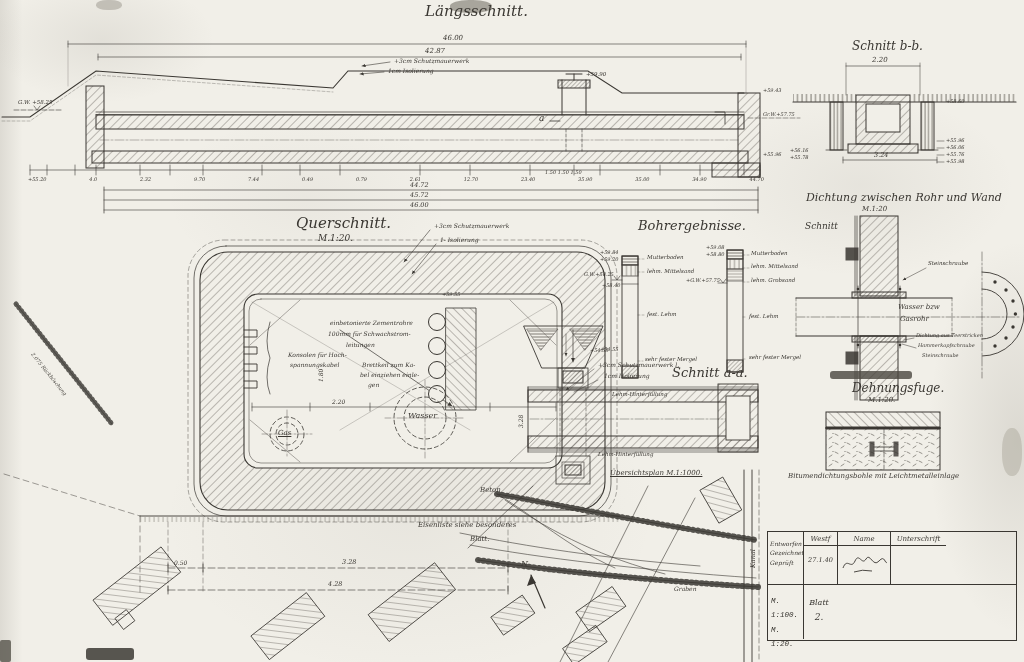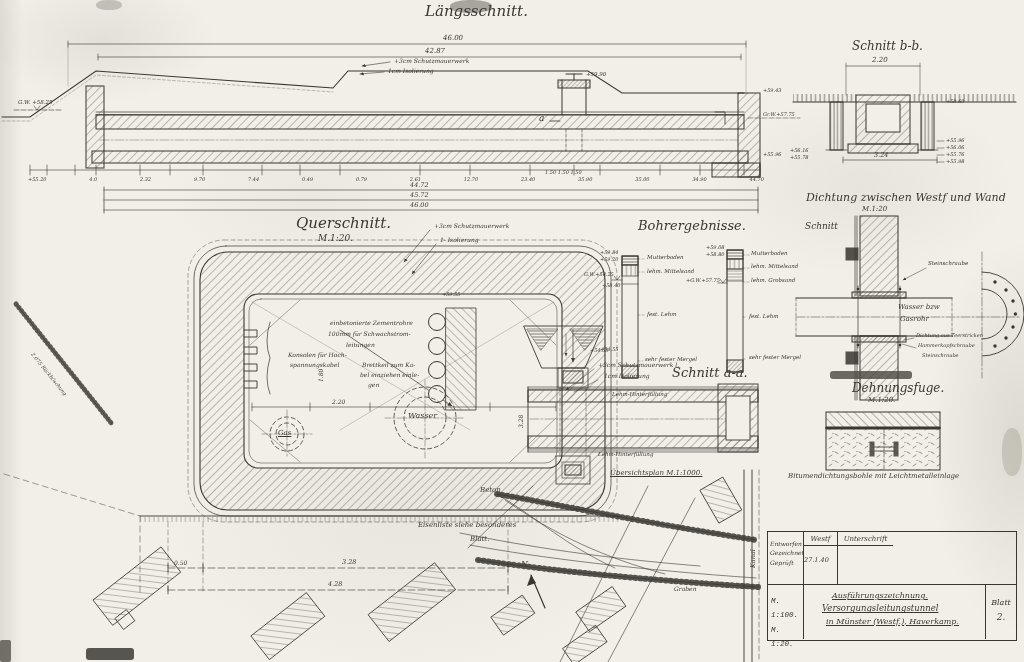--- a/index.html
+++ b/index.html
@@ -32,21 +32,21 @@
   .tb .row2{display:flex;height:53.5px;}
   .tb .cell{border-right:1.2px solid #3a3732;position:relative;font-style:italic;}
   .tb .cell:last-child{border-right:none;}
   .tb .hdr{height:14px;border-bottom:1.1px solid #3a3732;font-size:7px;text-align:center;padding-top:3px;font-style:italic;}
   .tb .stub{width:36px;font-size:6px;padding:7px 0 0 2px;line-height:1.55;}
   .tb .datum{width:34px;} .tb .name{width:53px;} .tb .unters{width:55px;}
   .tb .comp{width:70px;font-size:7px;text-align:center;padding-top:6px;line-height:1.5;}
   .tb .scales{width:36px;font-size:7.5px;padding:9px 0 0 3px;line-height:1.9;font-family:Liberation Mono, monospace;}
   .tb .doctitle{width:182px;padding:5px 0 0 28px;font-size:8px;line-height:1.55;}
   .tb .blatt{width:30px;text-align:center;font-size:8px;padding-top:12px;line-height:1.6;}
-  .tb .val{font-size:6.5px;text-align:left;padding-top:10px;}
+  .tb .val{font-size:6.5px;text-align:center;padding-top:10px;}
 </style>
 </head>
 <body>
 
 <div class="sheet">
 
   <svg class="linework" width="1024" height="662" viewBox="0 0 1024 662" stroke="#3a3732" fill="none" stroke-width="1" stroke-linecap="round">
     <defs>
       <pattern id="h1" width="6" height="6" patternUnits="userSpaceOnUse" patternTransform="rotate(45)">
         <line x1="0" y1="0" x2="0" y2="6" stroke="#4c4840" stroke-width="0.7"></line>
@@ -455,21 +455,21 @@
   <div class="lbl s7" style="left:872px;top:57px;">2.20</div>
   <div class="lbl s65" style="left:874px;top:152px;">3.24</div>
   <div class="lbl s5" style="left:946px;top:99px;">+58.60</div>
   <div class="lbl s5" style="left:946px;top:138px;">+55.96</div>
   <div class="lbl s5" style="left:946px;top:145px;">+56.06</div>
   <div class="lbl s5" style="left:946px;top:152px;">+55.76</div>
   <div class="lbl s5" style="left:946px;top:159px;">+55.98</div>
   <div class="lbl s5" style="left:790px;top:148px;">+56.16</div>
   <div class="lbl s5" style="left:790px;top:155px;">+55.78</div>
 
-  <div class="lbl s11" style="left:806px;top:192px;">Dichtung zwischen Westf und Wand</div>
+  <div class="lbl s11" style="left:806px;top:192px;">Dichtung zwischen Rohr und Wand</div>
   <div class="lbl s7" style="left:862px;top:206px;">M.1:20</div>
   <div class="lbl s9" style="left:805px;top:222px;">Schnitt</div>
   <div class="lbl s55" style="left:928px;top:261px;">Steinschraube</div>
   <div class="lbl s7" style="left:898px;top:304px;">Wasser bzw</div>
   <div class="lbl s7" style="left:900px;top:316px;">Gasrohr</div>
   <div class="lbl s5" style="left:916px;top:333px;">Dichtung aus Teerstricken</div>
   <div class="lbl s5" style="left:918px;top:343px;">Hammerkopfschraube</div>
   <div class="lbl s5" style="left:922px;top:353px;">Steinschraube</div>
 
   <div class="lbl s12" style="left:852px;top:382px;">Dehnungsfuge.</div>
@@ -537,34 +537,35 @@
     <div class="row1">
       <div class="cell stub">
         <div>Entworfen</div>
         <div>Gezeichnet</div>
         <div>Geprüft</div>
       </div>
       <div class="cell datum">
         <div class="hdr">Westf</div>
         <div class="val">27.1.40</div>
       </div>
+      <div class="cell name">
+        <div class="hdr">Name</div>
+        <svg width="50" height="24" viewBox="0 0 50 24" style="margin:6px 0 0 2px">
+          <path d="M3,16 C7,5 11,18 15,9 S22,14 26,7 S33,16 39,9 S45,13 47,10 M14,20 q8,-3 18,-1" stroke="#3a3732" fill="none" stroke-width="0.9"></path>
+        </svg>
+      </div>
       <div class="cell unters">
         <div class="hdr">Unterschrift</div>
       </div>
     </div>
     <div class="row2">
       <div class="cell scales">
         <div>M. 1:100.</div>
         <div>M. 1:20.</div>
       </div>
-      <div class="cell doctitle">
-        <div class="ul">Ausführungszeichnung.</div>
-        <div class="ul" style="margin-left:-10px;font-size:8.5px;">Versorgungsleitungstunnel</div>
-        <div class="ul" style="margin-left:-6px;">in Münster (Westf.), Haverkamp.</div>
-      </div>
       <div class="cell blatt">
         <div>Blatt</div>
         <div style="font-size:9px;">2.</div>
       </div>
     </div>
   </div>
 
   <div class="smudge" style="left:450px;top:0;width:42px;height:13px;background:#8f8c83;opacity:.75;"></div>
   <div class="smudge" style="left:830px;top:371px;width:82px;height:8px;background:#4a463e;opacity:.8;border-radius:3px;"></div>
   <div class="smudge" style="left:1002px;top:428px;width:20px;height:48px;background:#b6b2a7;opacity:.6;"></div>

